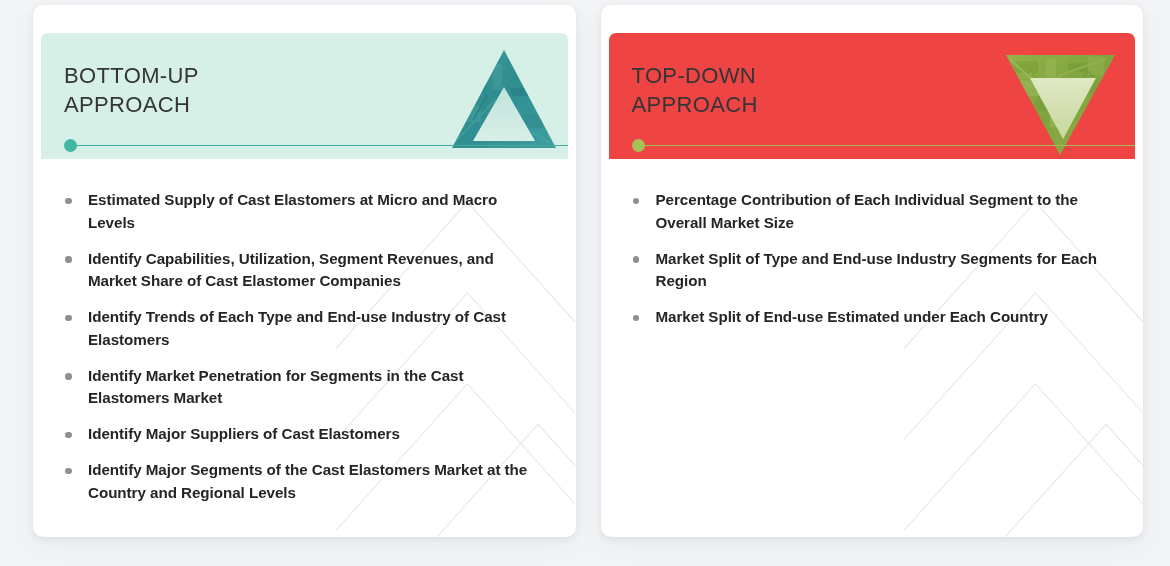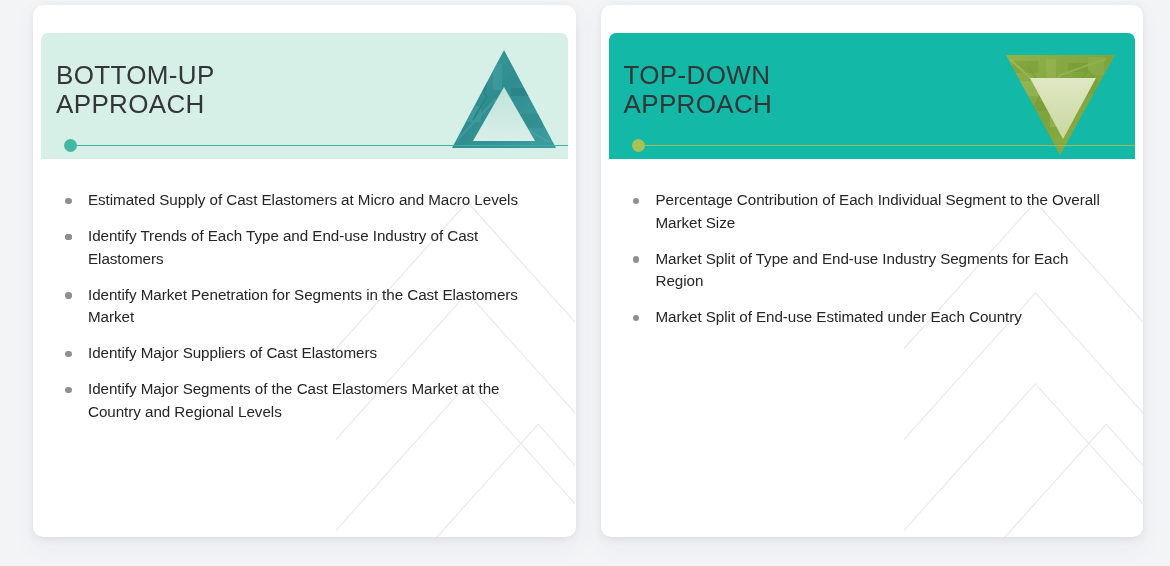--- a/index.html
+++ b/index.html
@@ -59,27 +59,27 @@
     position: relative;
     margin: 28px 8px 0 8px;
     height: 126px;
     border-radius: 7px 7px 0 0;
     flex: 0 0 auto;
     overflow: hidden;
     z-index: 2;
   }
 
   .card-header.teal  { background: #d6f0e7; }
-  .card-header.olive { background: #14b8a6; }
+  .card-header.olive { background: #ef4444; }
 
   .header-title {
     position: absolute;
-    left: 15px;
+    left: 23px;
     top: 28px;
-    font-size: 26px;
+    font-size: 22px;
     line-height: 29px;
     color: #333537;
     letter-spacing: 0.35px;
     white-space: pre-line;
     z-index: 3;
   }
 
   .header-rule {
     position: absolute;
     left: 23px;
@@ -114,20 +114,21 @@
     pointer-events: none;
   }
   .header-art.teal-art  { right: 9px;  top: 11px;  width: 110px; height: 118px; }
   .header-art.olive-art { right: 16px; top: 8px;   width: 117px; height: 122px; }
 
   .card-body {
     position: relative;
     z-index: 2;
     padding: 30px 40px 20px 23px;
     flex: 1 1 auto;
+    font-weight: bold;
   }
 
   .bullet-list { list-style: none; }
 
   .bullet-item {
     position: relative;
     padding-left: 32px;
     margin-bottom: 13.5px;
     font-size: 15.2px;
     line-height: 22.5px;
@@ -206,20 +207,21 @@
       </div>
 
       <div class="card-body">
         <ul class="bullet-list">
           <li class="bullet-item">
             <span class="dot"></span>
             <span>Estimated Supply of Cast Elastomers at Micro and Macro Levels</span>
           </li>
           <li class="bullet-item">
             <span class="dot"></span>
+            <span>Identify Capabilities, Utilization, Segment Revenues, and Market Share of Cast Elastomer Companies</span>
           </li>
           <li class="bullet-item">
             <span class="dot"></span>
             <span>Identify Trends of Each Type and End-use Industry of Cast Elastomers</span>
           </li>
           <li class="bullet-item">
             <span class="dot"></span>
             <span>Identify Market Penetration for Segments in the Cast Elastomers Market</span>
           </li>
           <li class="bullet-item">

